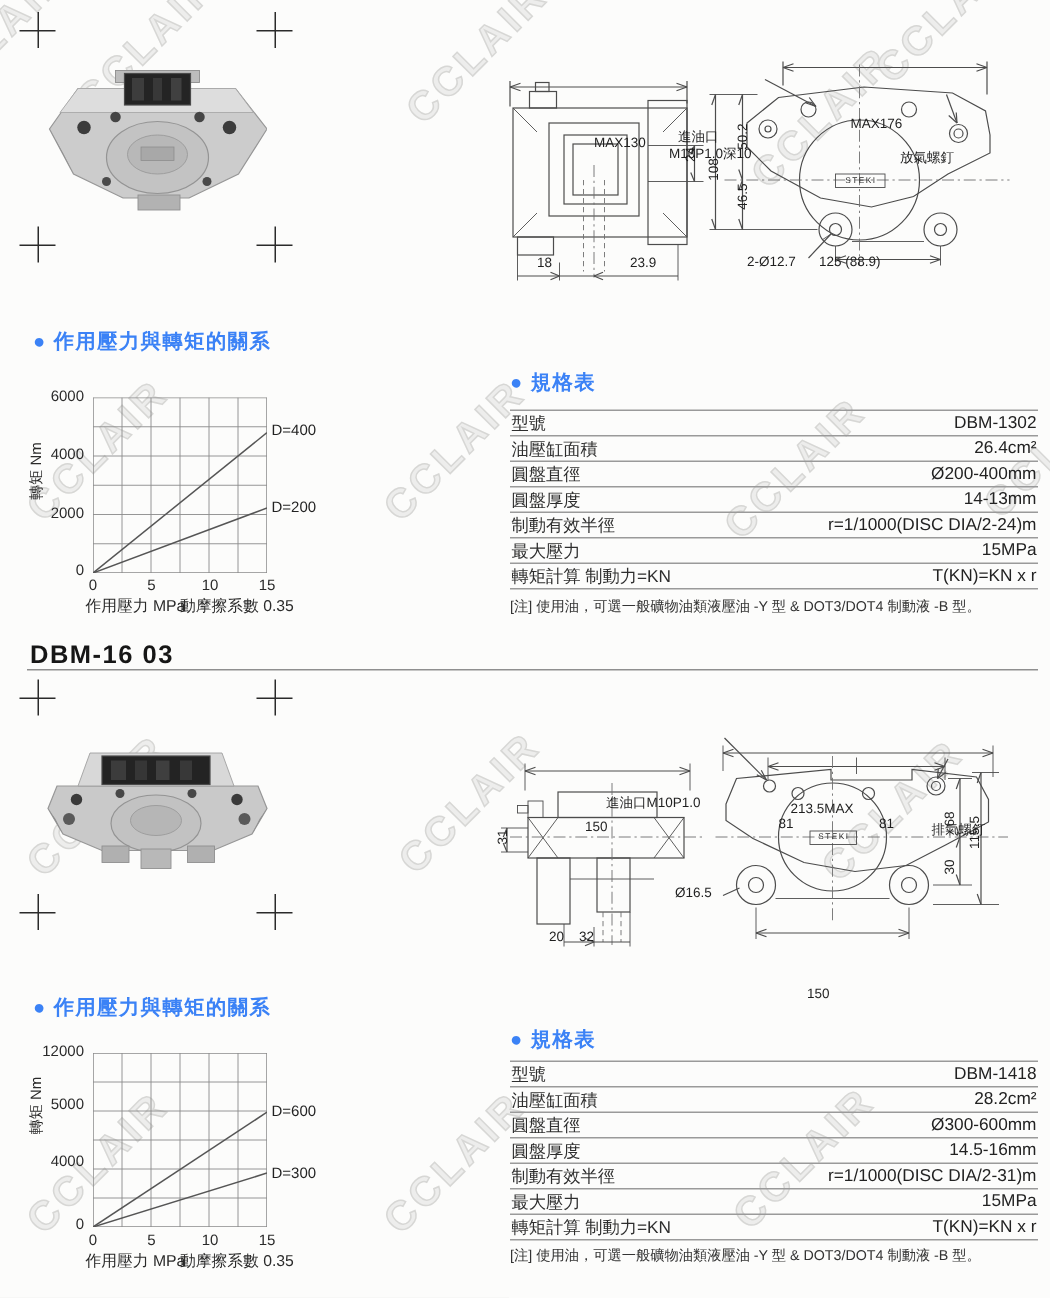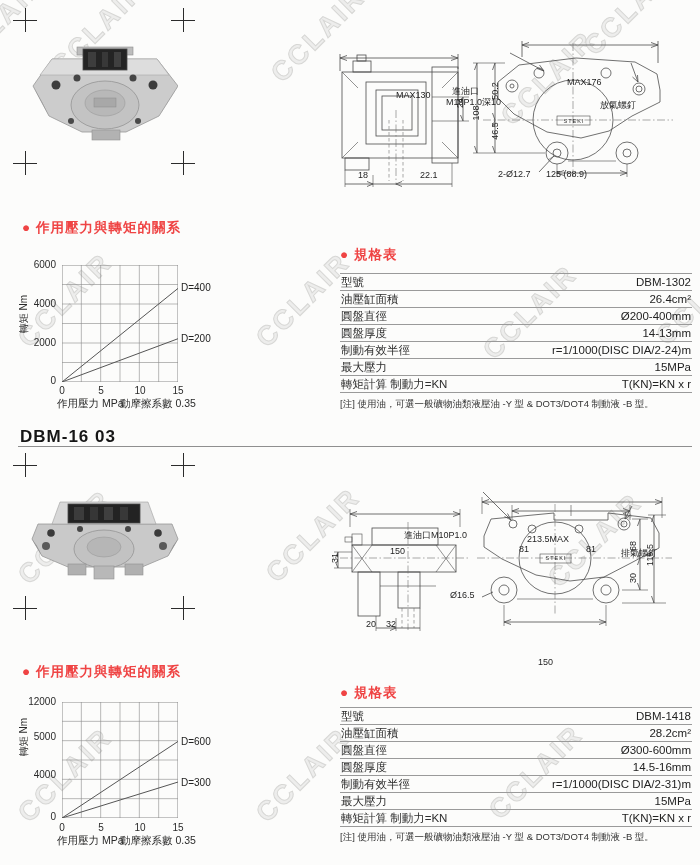--- a/index.html
+++ b/index.html
@@ -8,21 +8,21 @@
   #page *{box-sizing:border-box;}
   
   .wm{position:absolute;width:120px;height:30px;font-size:27px;font-weight:bold;
       letter-spacing:3px;color:#ededec;-webkit-text-stroke:1px #d7d7d5;
       transform:rotate(-45deg);white-space:nowrap;pointer-events:none;}
   
   .crop{position:absolute;width:24px;height:24px;}
   .crop .h{position:absolute;left:0;top:11.5px;width:24px;height:1px;background:#2b2b2b;}
   .crop .v{position:absolute;left:11.5px;top:0;width:1px;height:24px;background:#2b2b2b;}
   
-  .sec-head{position:absolute;font-size:13.5px;font-weight:bold;color:#ef4444;letter-spacing:1px;}
+  .sec-head{position:absolute;font-size:13.5px;font-weight:bold;color:#3b82f6;letter-spacing:1px;}
   .model-head{position:absolute;font-size:17px;font-weight:bold;color:#161616;letter-spacing:1px;}
   .rule{position:absolute;height:1px;background:#8f8f8f;}
   
   .tick{position:absolute;font-size:10px;color:#2a2a2a;}
   .ytick{width:30px;text-align:right;}
   .xtick{width:24px;text-align:center;}
   .ylab{position:absolute;font-size:10px;color:#2a2a2a;transform:rotate(-90deg);transform-origin:center;white-space:nowrap;}
   .xlab{position:absolute;font-size:10.5px;color:#2a2a2a;white-space:nowrap;}
   .serlab{position:absolute;font-size:10px;color:#222;white-space:nowrap;}
   svg.chart{position:absolute;background:transparent;}
@@ -196,21 +196,21 @@
     <line x1="294" y1="148" x2="287" y2="145.5"></line>
       <line x1="294" y1="148" x2="287" y2="150.5"></line>
     <line x1="206" y1="147" x2="221" y2="131"></line>
       <line x1="221" y1="131" x2="215" y2="135" class="thin"></line>
     <rect x="224" y="91" width="33" height="9" class="thin"></rect>
   </svg>
 
   <span class="dim dimc" style="left:396px;top:46px;width:46px">MAX130</span>
   <span class="dim rot" style="left:455px;top:98px">24</span>
   <span class="dim" style="left:358px;top:170px">18</span>
-  <span class="dim" style="left:420px;top:170px">22.1</span>
+  <span class="dim" style="left:420px;top:170px">23.9</span>
   <span class="dim dimc" style="left:567px;top:33px;width:46px">MAX176</span>
   <span class="dim dimc" style="left:452px;top:41px;width:58px">進油口</span>
   <span class="dim dimc" style="left:446px;top:52px;width:66px">M10P1.0深10</span>
   <span class="dim dimc" style="left:600px;top:55px;width:46px">放氣螺釘</span>
   <span class="dim rot" style="left:468px;top:108px">108</span>
   <span class="dim rot" style="left:486px;top:86px">50.2</span>
   <span class="dim rot" style="left:486px;top:126px">46.5</span>
   <span class="dim" style="left:498px;top:169px">2-Ø12.7</span>
   <span class="dim" style="left:546px;top:169px">125 (88.9)</span>
   <span class="logo-txt" style="left:558px;top:117.5px;width:32px">STEKI</span>

